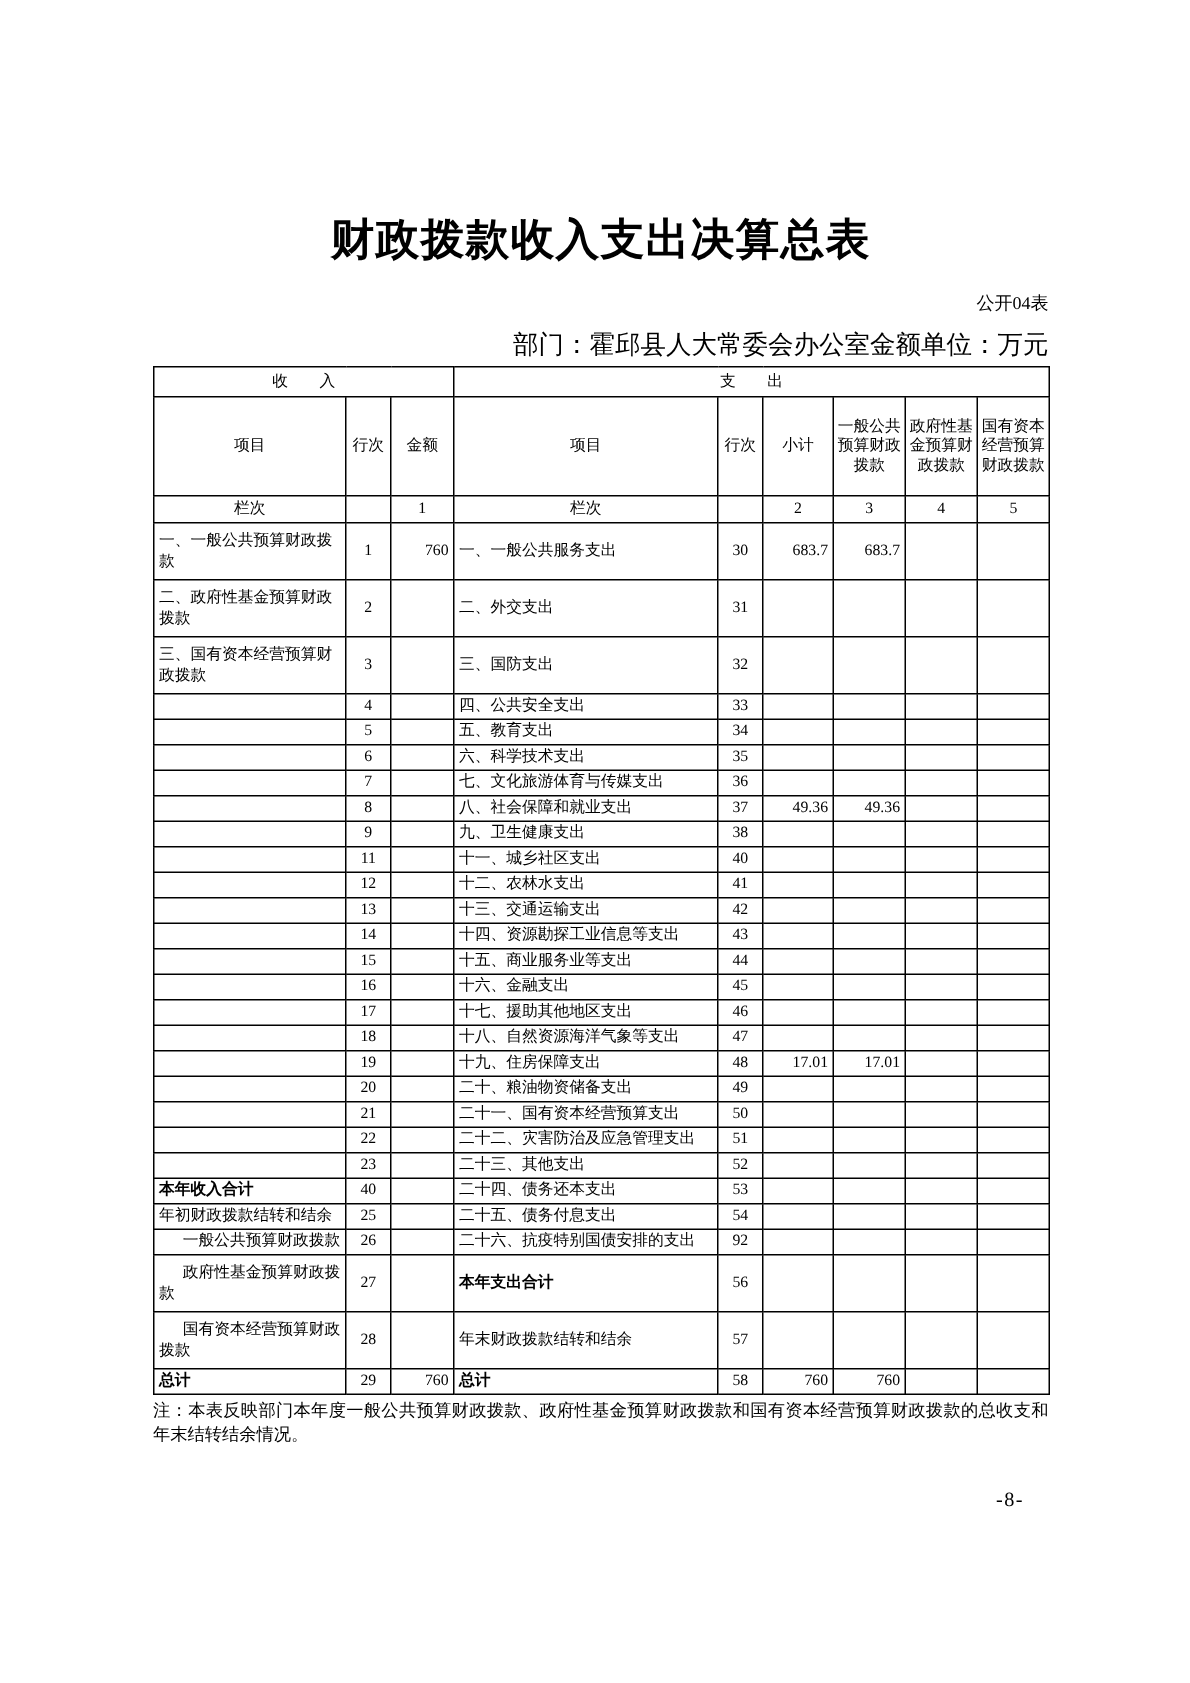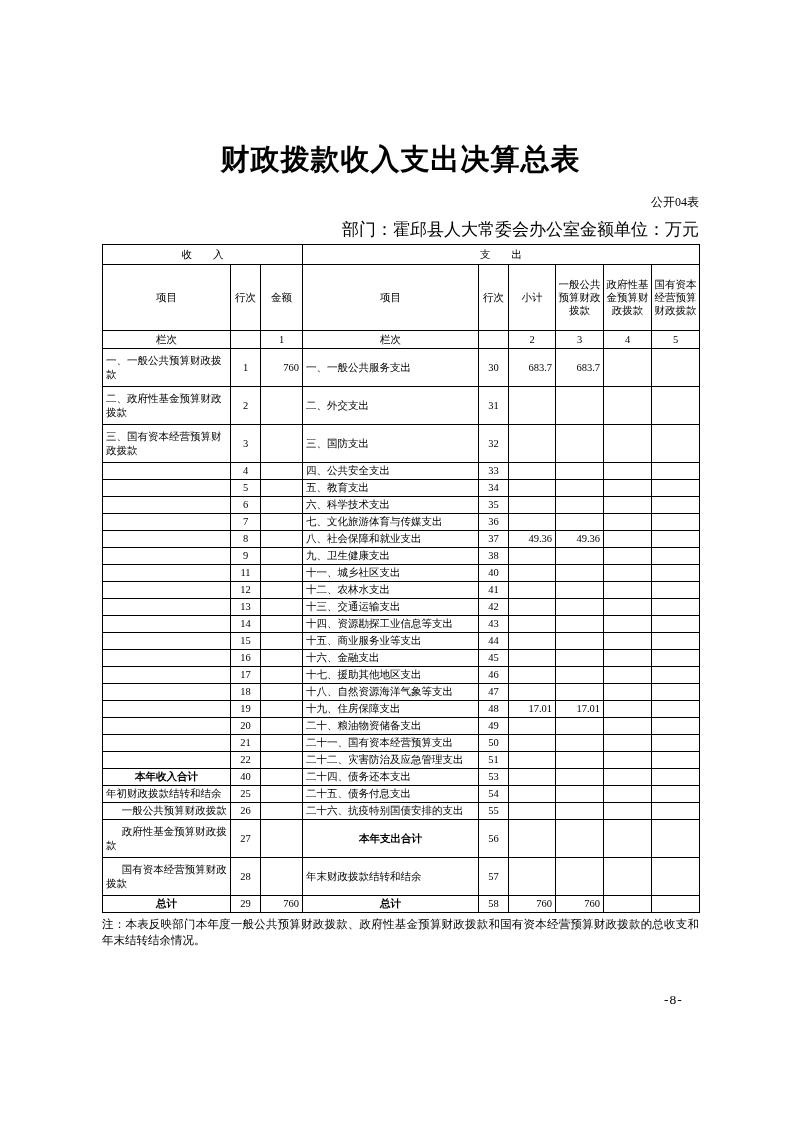--- a/index.html
+++ b/index.html
@@ -20,21 +20,21 @@
   th{font-weight:normal;text-align:center;padding:1px 2px}
   td{text-align:left;padding:1px 3px}
   thead tr.h1{height:20px}
   thead tr.h2{height:66px}
   thead tr.h3{height:18px}
   tbody tr{height:17px}
   tbody tr.tall{height:38px}
   td.c{text-align:center}
   td.num{text-align:right}
   td.bold{font-weight:bold}
-  td.center{text-align:center}
+  td.center{}
   td.indent{text-indent:1.5em}
   .note{font-size:11.5px;line-height:1.35;margin-top:4px;text-align:justify}
   .pageno{position:absolute;left:664px;top:992px;font-size:13.5px;letter-spacing:1px}
 </style>
 </head>
 <body>
 
 <div class="sheet">
   <div class="title">财政拨款收入支出决算总表</div>
   <div class="tlabel">公开04表</div>
@@ -309,20 +309,31 @@
           <td class="c">22</td>
           <td class="num"></td>
           <td>二十二、灾害防治及应急管理支出</td>
           <td class="c">51</td>
           <td class="num"></td>
           <td class="num"></td>
           <td class="num"></td>
           <td class="num"></td>
         </tr>
         <tr>
+          <td></td>
+          <td class="c">23</td>
+          <td class="num"></td>
+          <td>二十三、其他支出</td>
+          <td class="c">52</td>
+          <td class="num"></td>
+          <td class="num"></td>
+          <td class="num"></td>
+          <td class="num"></td>
+        </tr>
+        <tr>
           <td class="bold center">本年收入合计</td>
           <td class="c">40</td>
           <td class="num"></td>
           <td>二十四、债务还本支出</td>
           <td class="c">53</td>
           <td class="num"></td>
           <td class="num"></td>
           <td class="num"></td>
           <td class="num"></td>
         </tr>
@@ -335,21 +346,21 @@
           <td class="num"></td>
           <td class="num"></td>
           <td class="num"></td>
           <td class="num"></td>
         </tr>
         <tr>
           <td class="indent">一般公共预算财政拨款</td>
           <td class="c">26</td>
           <td class="num"></td>
           <td>二十六、抗疫特别国债安排的支出</td>
-          <td class="c">55</td>
+          <td class="c">92</td>
           <td class="num"></td>
           <td class="num"></td>
           <td class="num"></td>
           <td class="num"></td>
         </tr>
         <tr class="tall">
           <td class="indent">政府性基金预算财政拨款</td>
           <td class="c">27</td>
           <td class="num"></td>
           <td class="bold center">本年支出合计</td>

